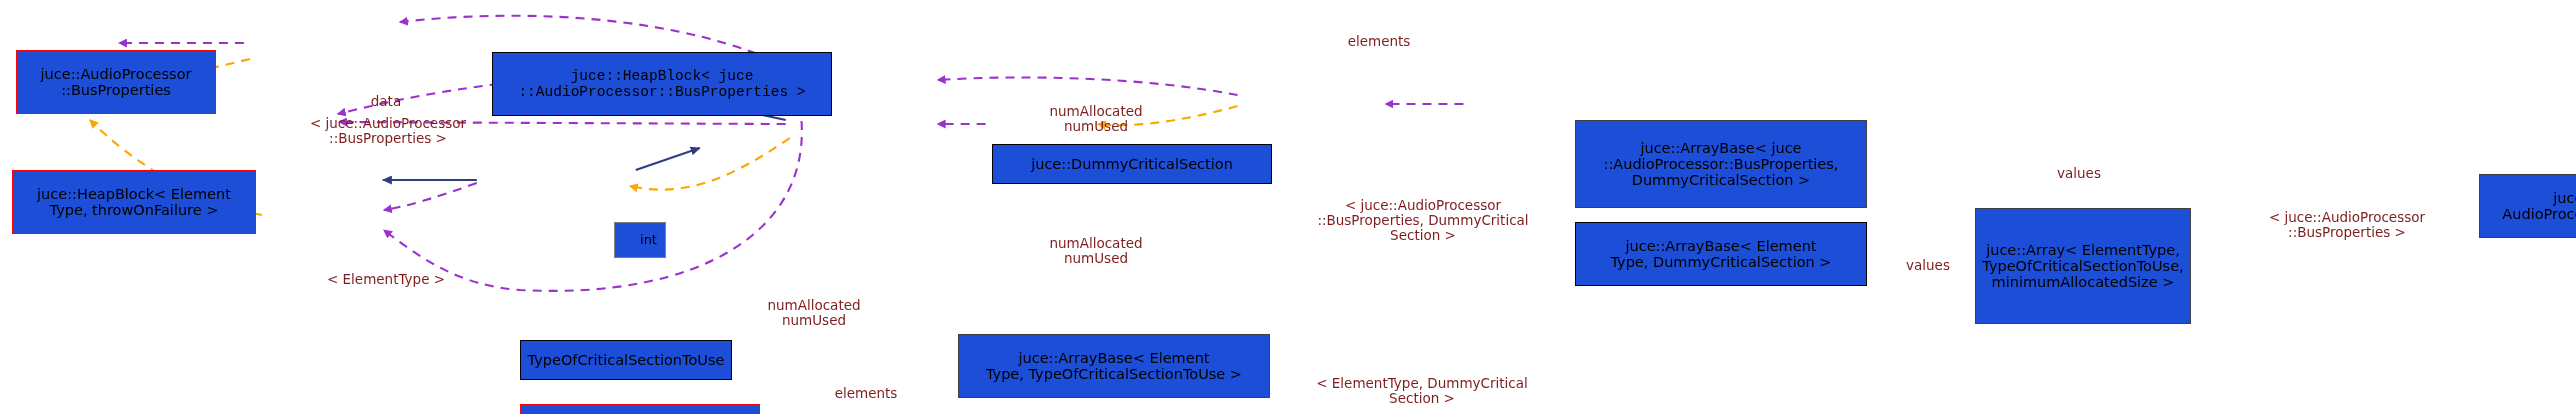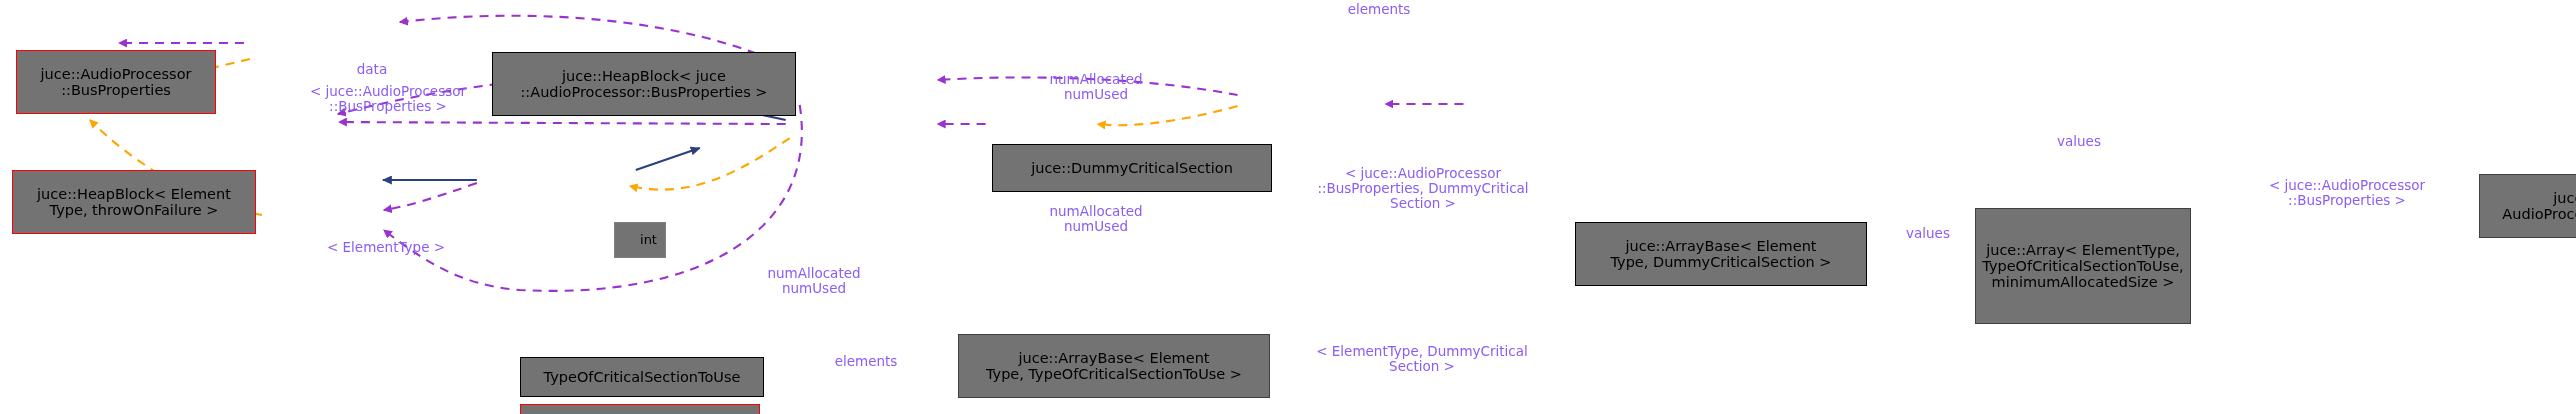--- a/index.html
+++ b/index.html
@@ -25,40 +25,41 @@
     pointer-events: none;
   }
   .node {
     position: absolute;
     box-sizing: border-box;
     display: flex;
     align-items: center;
     justify-content: center;
     text-align: center;
     line-height: 1.12;
-    background: #737373;
+    background: #1d4ed8;
     color: #000000;
     white-space: pre-line;
     padding: 1px 3px;
   }
   
   .node.plain      { border: 1px solid #808080; font-size: 13px; }
   .node.black      { border: 1.5px solid #000000; font-size: 14.5px; }
   .node.red        { border: 1.5px solid #ff0000; font-size: 14.5px; }
   .node.grey-thick { border: 1.5px solid #404040; font-size: 14.5px; }
 
   .edge-label {
     position: absolute;
     font-size: 13.5px;
-    color: #8b5cf6;
+    color: #7f1d1d;
     text-align: center;
     white-space: pre-line;
     line-height: 1.12;
     background: transparent;
     pointer-events: none;
+    margin-top: 32px;
   }
 </style>
 </head>
 <body>
 
 <div id="diagram-root">
 
   <svg id="edge-layer" viewBox="0 0 2577 415" width="2576" height="415" xmlns="http://www.w3.org/2000/svg">
     <defs>
       <marker id="arrow-usage" markerWidth="9" markerHeight="9" refX="8" refY="4.5" orient="auto" markerUnits="userSpaceOnUse">
@@ -113,40 +114,43 @@
       <path d="M262,215 C190,200 130,160 90,120"></path>
 
       <path d="M790,138 C740,172 690,200 630,186"></path>
 
       <path d="M1238,106 C1180,122 1130,128 1098,124"></path>
     </g>
   </svg>
 
   <div class="node red" style="left: 16px; top: 50px; width: 200px; height: 64px;">juce::AudioProcessor
 ::BusProperties</div>
-  <div class="node black" style="left: 492px; top: 52px; width: 304px; height: 64px;">juce::HeapBlock&lt; juce
+  <div class="node black" style="left: 492px; top: 52px; width: 340px; height: 64px; font-family: Liberation Mono, monospace;">juce::HeapBlock&lt; juce
 ::AudioProcessor::BusProperties &gt;</div>
   <div class="node red" style="left: 4px; top: 170px; width: 244px; height: 64px; margin-left: 8px;">juce::HeapBlock&lt; Element
 Type, throwOnFailure &gt;</div>
   <div class="node plain" style="left: 614px; top: 222px; width: 52px; height: 36px; padding-left: 20px;">int</div>
-  <div class="node black" style="left: 992px; top: 144px; width: 280px; height: 48px;">juce::DummyCriticalSection</div>
-  <div class="node black" style="left: 520px; top: 357px; width: 244px; height: 40px;">TypeOfCriticalSectionToUse</div>
+  <div class="node black" style="left: 992px; top: 144px; width: 280px; height: 40px;">juce::DummyCriticalSection</div>
+  <div class="node black" style="left: 520px; top: 340px; width: 212px; height: 40px;">TypeOfCriticalSectionToUse</div>
   <div class="node red" style="left: 520px; top: 404px; width: 240px; height: 64px;">juce::HeapBlock&lt; Element
 Type &gt;</div>
   <div class="node grey-thick" style="left: 958px; top: 334px; width: 312px; height: 64px;">juce::ArrayBase&lt; Element
 Type, TypeOfCriticalSectionToUse &gt;</div>
+  <div class="node grey-thick" style="left: 1575px; top: 120px; width: 292px; height: 88px;">juce::ArrayBase&lt; juce
+::AudioProcessor::BusProperties,
+DummyCriticalSection &gt;</div>
   <div class="node black" style="left: 1575px; top: 222px; width: 292px; height: 64px;">juce::ArrayBase&lt; Element
 Type, DummyCriticalSection &gt;</div>
   <div class="node grey-thick" style="left: 1975px; top: 208px; width: 216px; height: 116px;">juce::Array&lt; ElementType,
 TypeOfCriticalSectionToUse,
 minimumAllocatedSize &gt;</div>
   <div class="node grey-thick" style="left: 2479px; top: 174px; width: 284px; height: 64px;">juce::Array&lt; juce::
 AudioProcessor::BusProperties &gt;</div>
 
-  <div class="edge-label" style="left: 312px; top: 62px; width: 120px;">data</div>
+  <div class="edge-label" style="left: 326px; top: 62px; width: 120px;">data</div>
   <div class="edge-label" style="left: 272px; top: 84px; width: 232px;">&lt; juce::AudioProcessor
 ::BusProperties &gt;</div>
   <div class="edge-label" style="left: 1299px; top: 2px; width: 160px;">elements</div>
   <div class="edge-label" style="left: 996px; top: 72px; width: 200px;">numAllocated
 numUsed</div>
   <div class="edge-label" style="left: 1278px; top: 166px; width: 290px;">&lt; juce::AudioProcessor
 ::BusProperties, DummyCritical
 Section &gt;</div>
   <div class="edge-label" style="left: 996px; top: 204px; width: 200px;">numAllocated
 numUsed</div>

